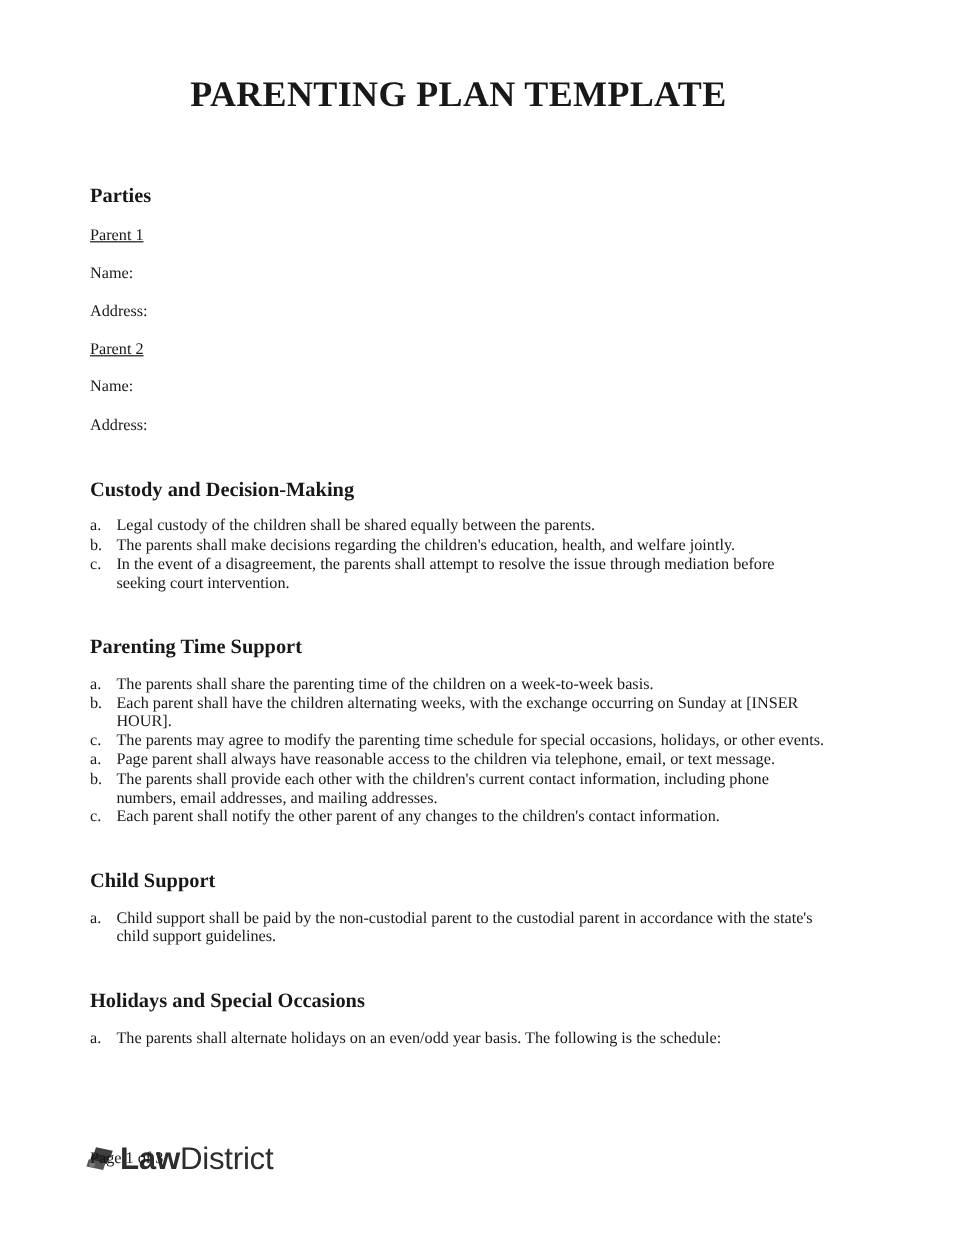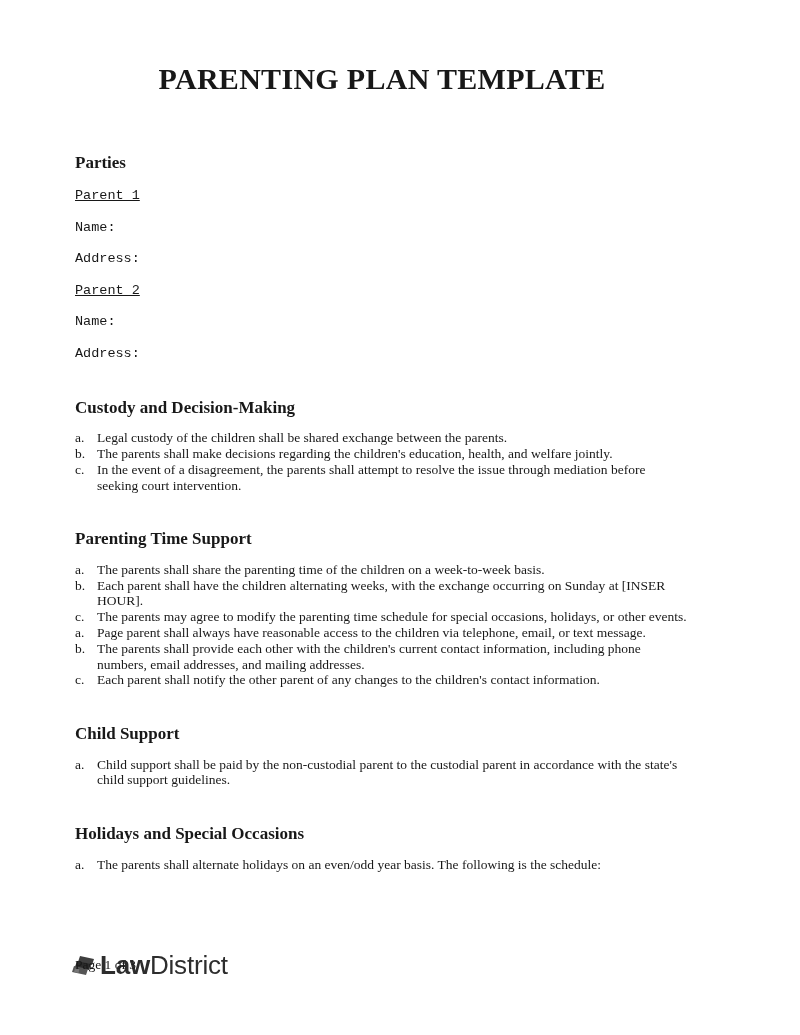--- a/index.html
+++ b/index.html
@@ -27,21 +27,20 @@
   h2 {
     font-size: 17px;
     font-weight: 700;
     line-height: 1.2;
   }
   .section-heading { margin: 36px 0 12px 0; }
   .party-field {
     font-size: 13.5px;
     line-height: 16px;
     margin-top: 15.5px;
-    font-family: Liberation Mono, monospace;
   }
   .underlined { text-decoration: underline; }
   ol.clause-list {
     list-style: none;
     counter-reset: clause;
     font-size: 13.5px;
     line-height: 15.8px;
     margin: 0;
   }
   ol.clause-list > li {
@@ -96,21 +95,21 @@
     <p class="party-field">Name:</p>
     <p class="party-field">Address:</p>
     <p class="party-field underlined">Parent 2</p>
     <p class="party-field">Name:</p>
     <p class="party-field">Address:</p>
   </section>
 
   <section>
     <h2 class="section-heading">Custody and Decision-Making</h2>
     <ol class="clause-list">
-      <li>Legal custody of the children shall be shared exchange between the parents.</li>
+      <li>Legal custody of the children shall be shared equally between the parents.</li>
       <li>The parents shall make decisions regarding the children's education, health, and welfare jointly.</li>
       <li>In the event of a disagreement, the parents shall attempt to resolve the issue through mediation before seeking court intervention.</li>
     </ol>
   </section>
 
   <section>
     <h2 class="section-heading">Parenting Time Support</h2>
     <ol class="clause-list">
       <li>The parents shall share the parenting time of the children on a week-to-week basis.</li>
       <li>Each parent shall have the children alternating weeks, with the exchange occurring on Sunday at [INSER HOUR].</li>

